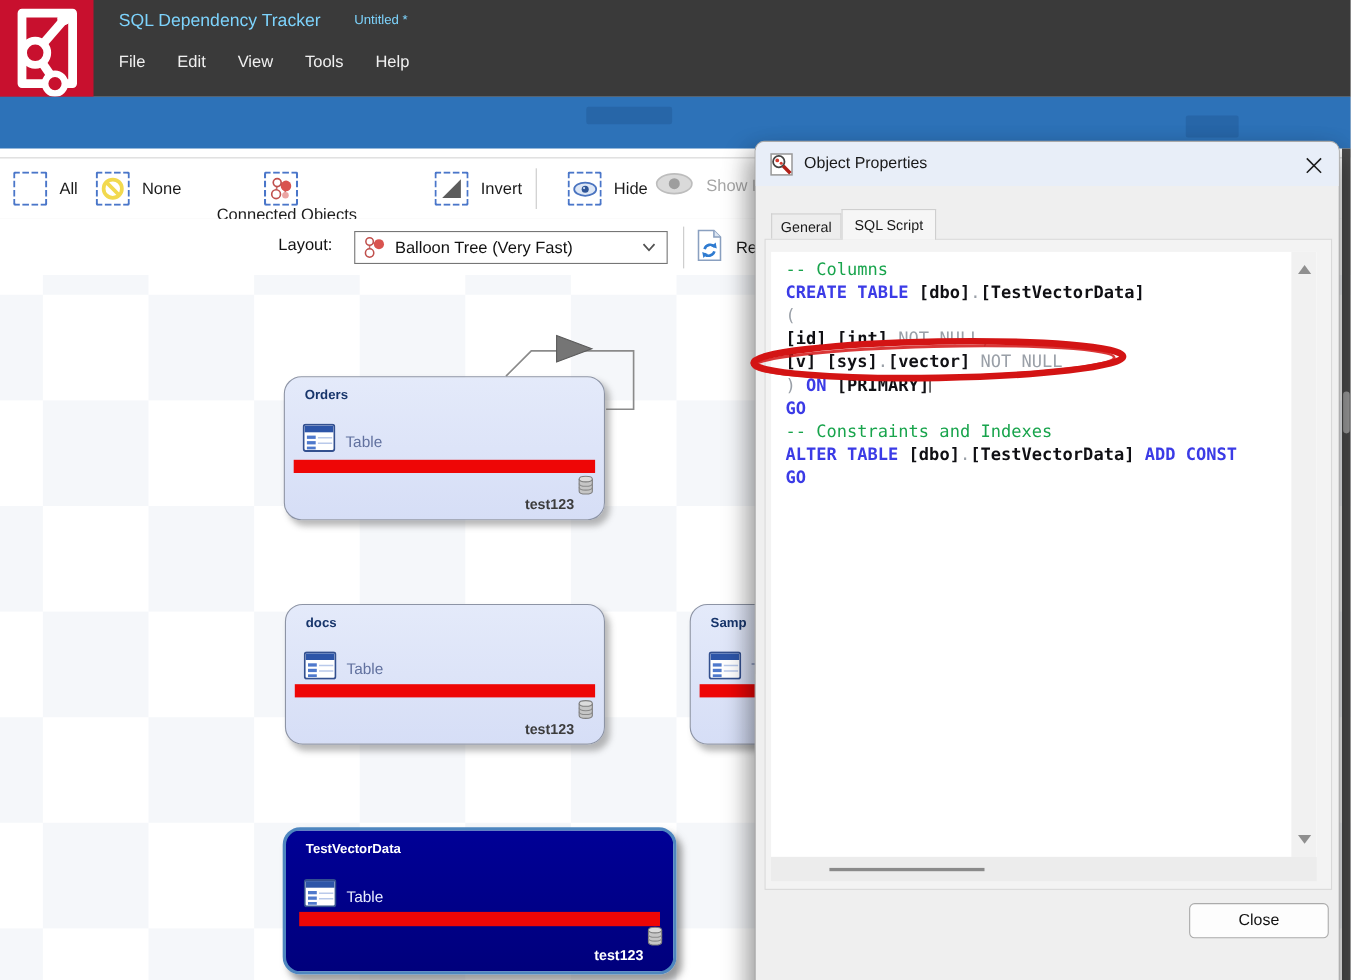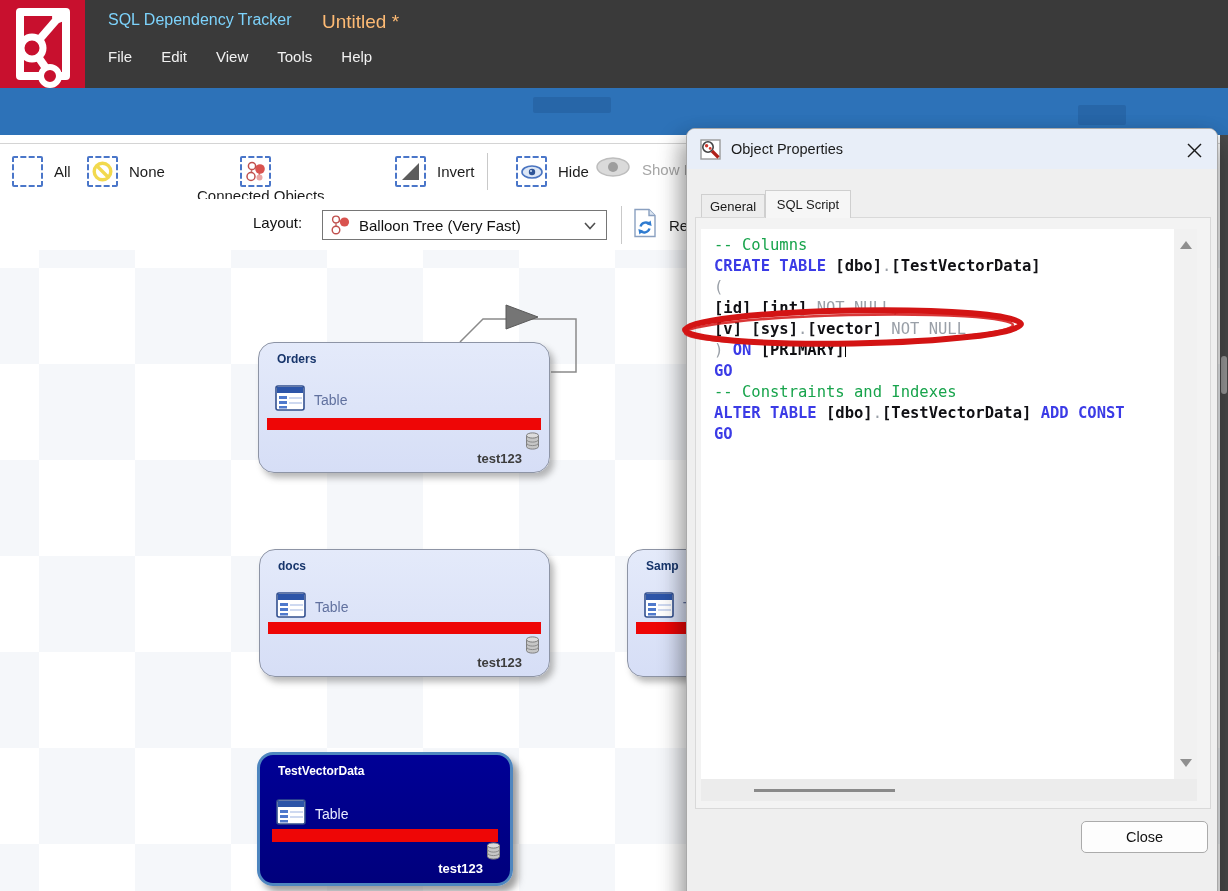--- a/index.html
+++ b/index.html
@@ -3,21 +3,21 @@
 <meta charset="utf-8">
 <style>
   html,body{margin:0;padding:0;background:#888;}
   .app{position:relative;width:1228px;height:891px;overflow:hidden;background:#fff;
        font-family:"Liberation Sans",sans-serif;-webkit-font-smoothing:antialiased;}
 
   
   .titlebar{position:absolute;left:0;top:0;width:1228px;height:88px;background:#3a3a3a;}
   .logo{position:absolute;left:0;top:0;width:85px;height:88px;background:#c8102e;}
   .app-title{position:absolute;left:108px;top:11px;font-size:16px;color:#7dd3fc;}
-  .doc-title{position:absolute;left:322px;top:11px;font-size:19px;color:#fdba74;}
+  .doc-title{position:absolute;left:322px;top:11px;font-size:12px;color:#7dd3fc;}
   .menubar{position:absolute;left:108px;top:48px;display:flex;}
   .menu-item{font-size:15px;color:#f1f1f1;margin-right:29px;cursor:default;}
 
   
   .blueband{position:absolute;left:0;top:88px;width:1228px;height:47px;background:#2d72b8;}
   .blur-patch{position:absolute;background:rgba(0,20,60,.13);border-radius:2px;}
 
   
   .toolbar1{position:absolute;left:0;top:143px;width:1228px;height:55px;background:#ffffff;
             border-top:1px solid #d4d4d4;border-bottom:1px solid #d4d4d4;}
@@ -305,21 +305,21 @@
             <rect x="4" y="21" width="8" height="2.5" fill="#4f79cc"></rect>
             <line x1="14" y1="13" x2="27" y2="13" stroke="#b9c9ea" stroke-width="1.4"></line>
             <line x1="14" y1="18" x2="27" y2="18" stroke="#b9c9ea" stroke-width="1.4"></line>
           </svg>
         </span>
         <span class="node-type-label">T</span>
       </div>
       <div class="node-bar" style="top:72px;"></div>
     </div>
 
-    <div class="node selected" style="left:257px;top:502px;width:256px;height:134px;padding-left:39px;">
+    <div class="node selected" style="left:257px;top:502px;width:358px;height:134px;padding-left:39px;">
       <div class="node-title">TestVectorData</div>
       <div class="node-type" style="top:44px;">
         <span>
           <svg width="30" height="26" viewBox="0 0 30 26">
             <rect x="1" y="1" width="28" height="24" rx="2" fill="#ffffff" stroke="#33508f" stroke-width="1.6"></rect>
             <rect x="2" y="2" width="26" height="6" fill="#2d55a8"></rect>
             <rect x="4" y="11" width="8" height="3" fill="#4f79cc"></rect>
             <rect x="4" y="16" width="8" height="3" fill="#4f79cc"></rect>
             <rect x="4" y="21" width="8" height="2.5" fill="#4f79cc"></rect>
             <line x1="14" y1="13" x2="27" y2="13" stroke="#b9c9ea" stroke-width="1.4"></line>

